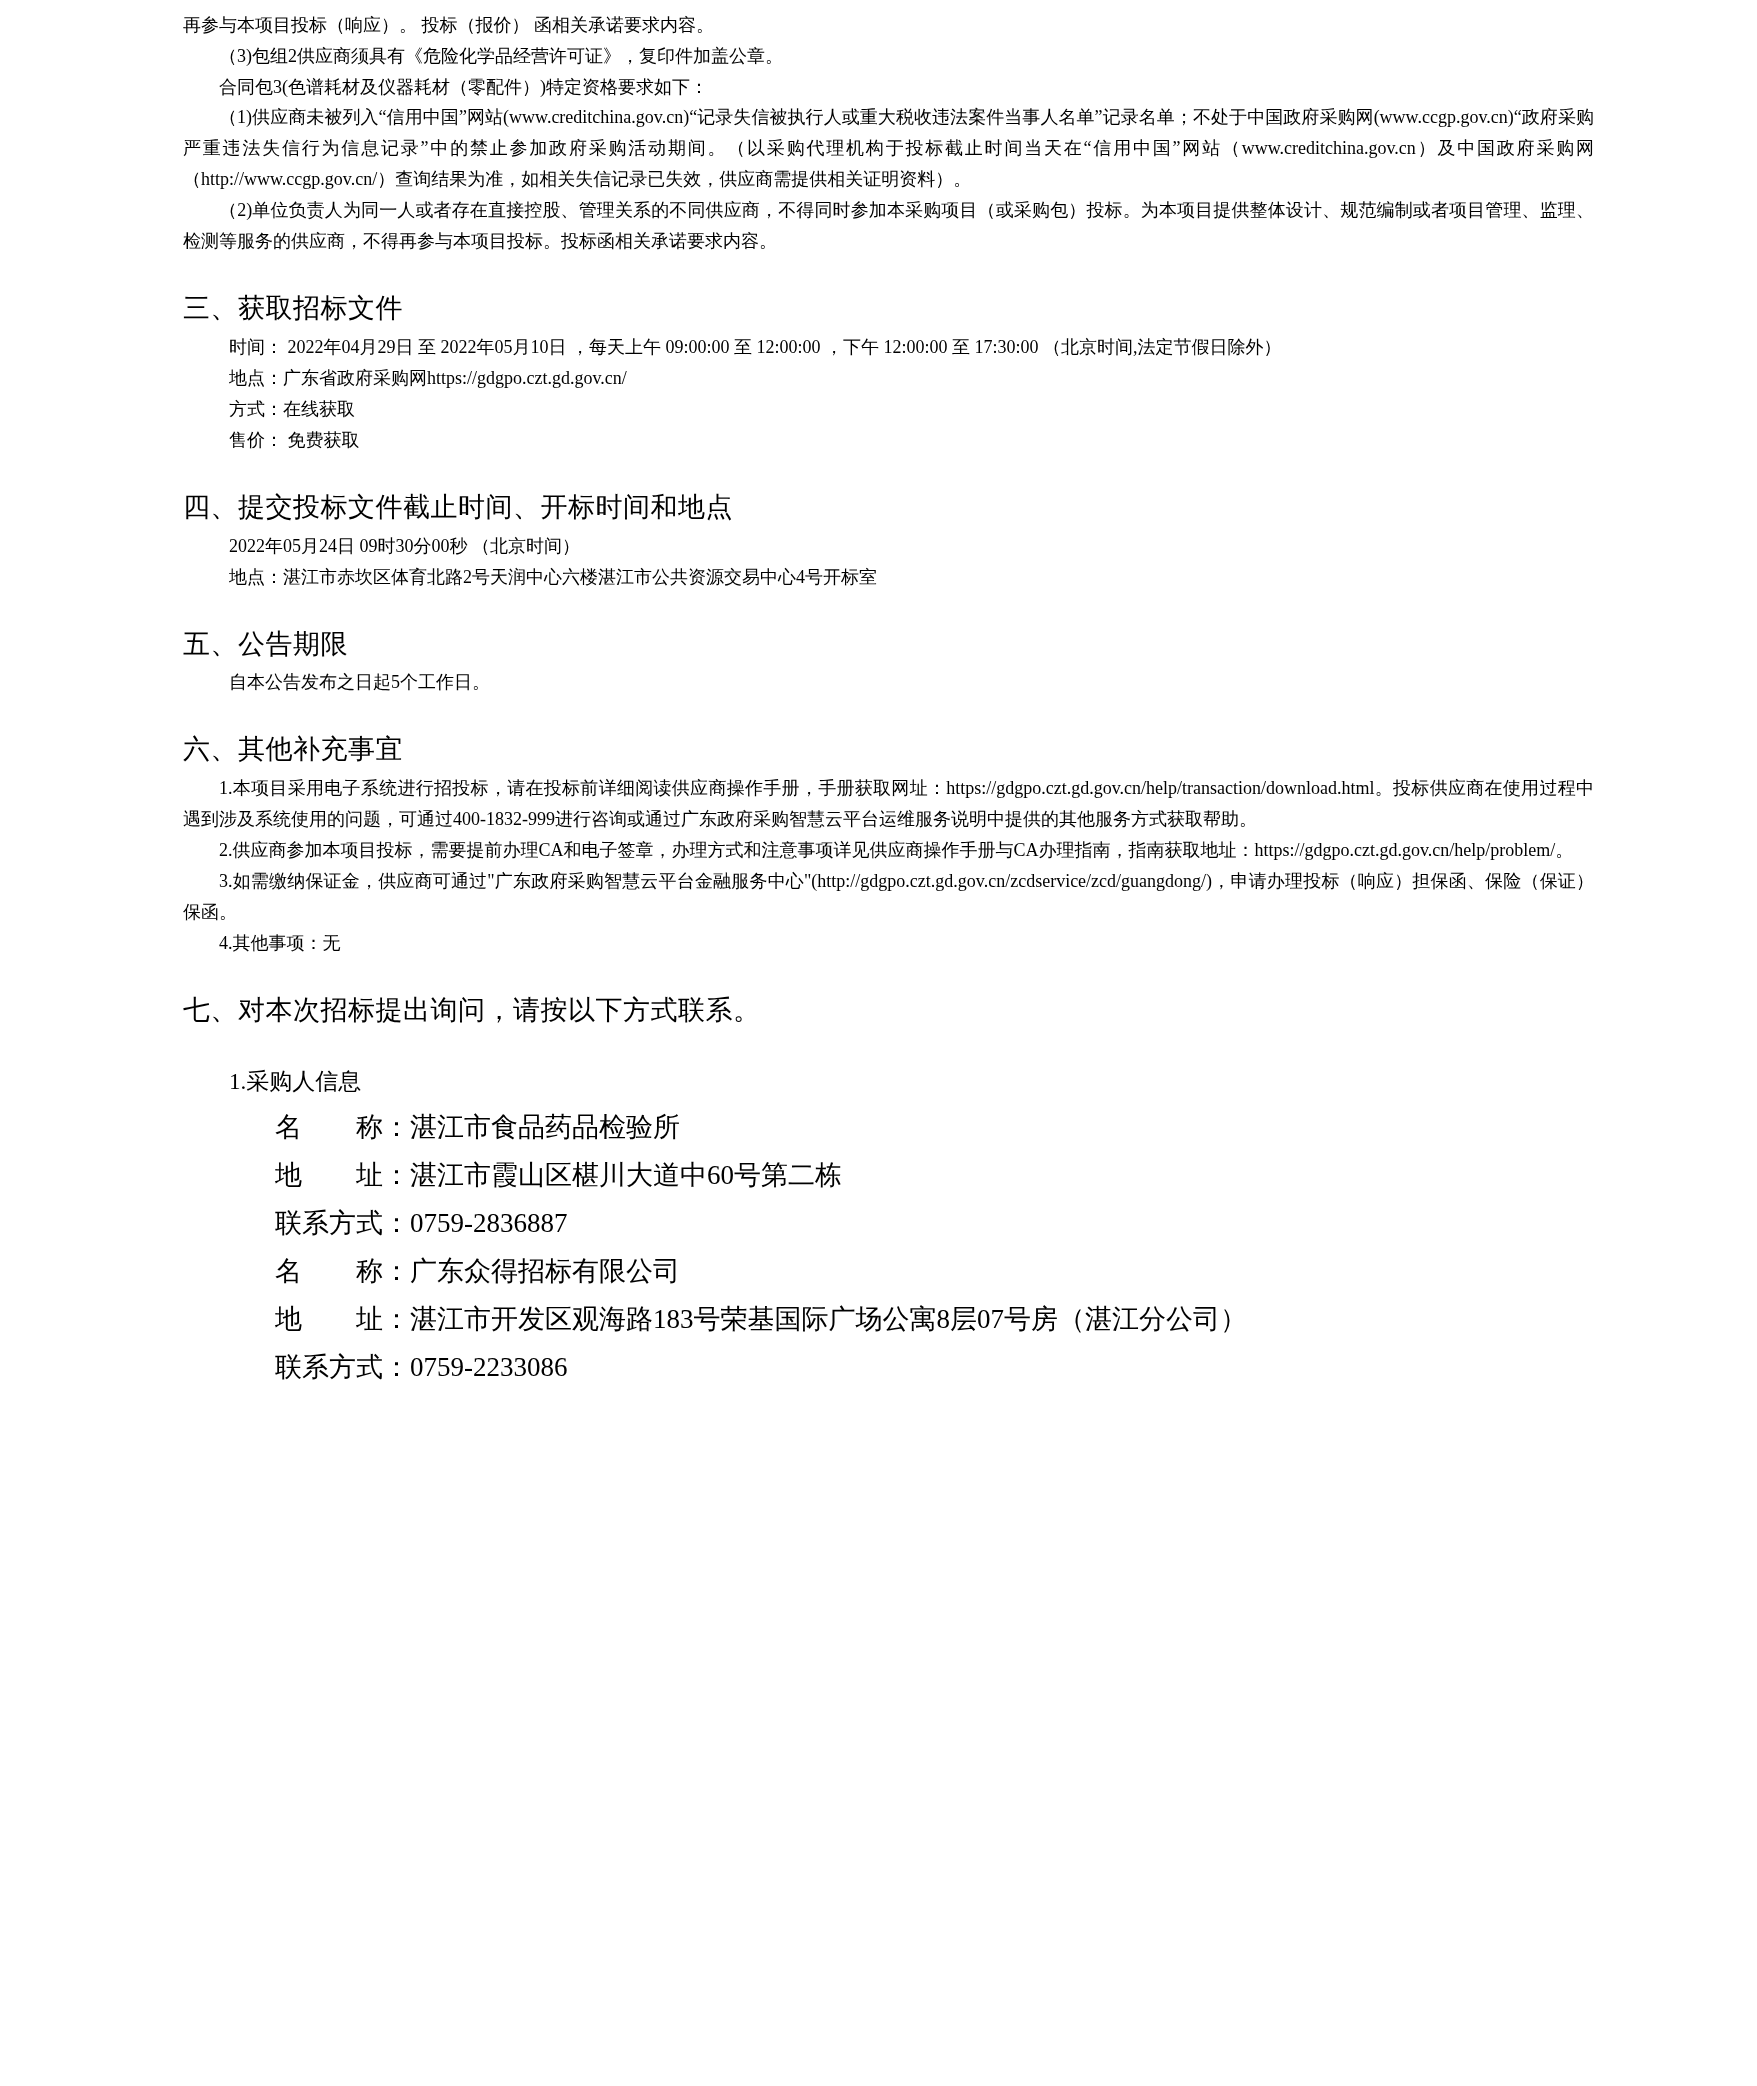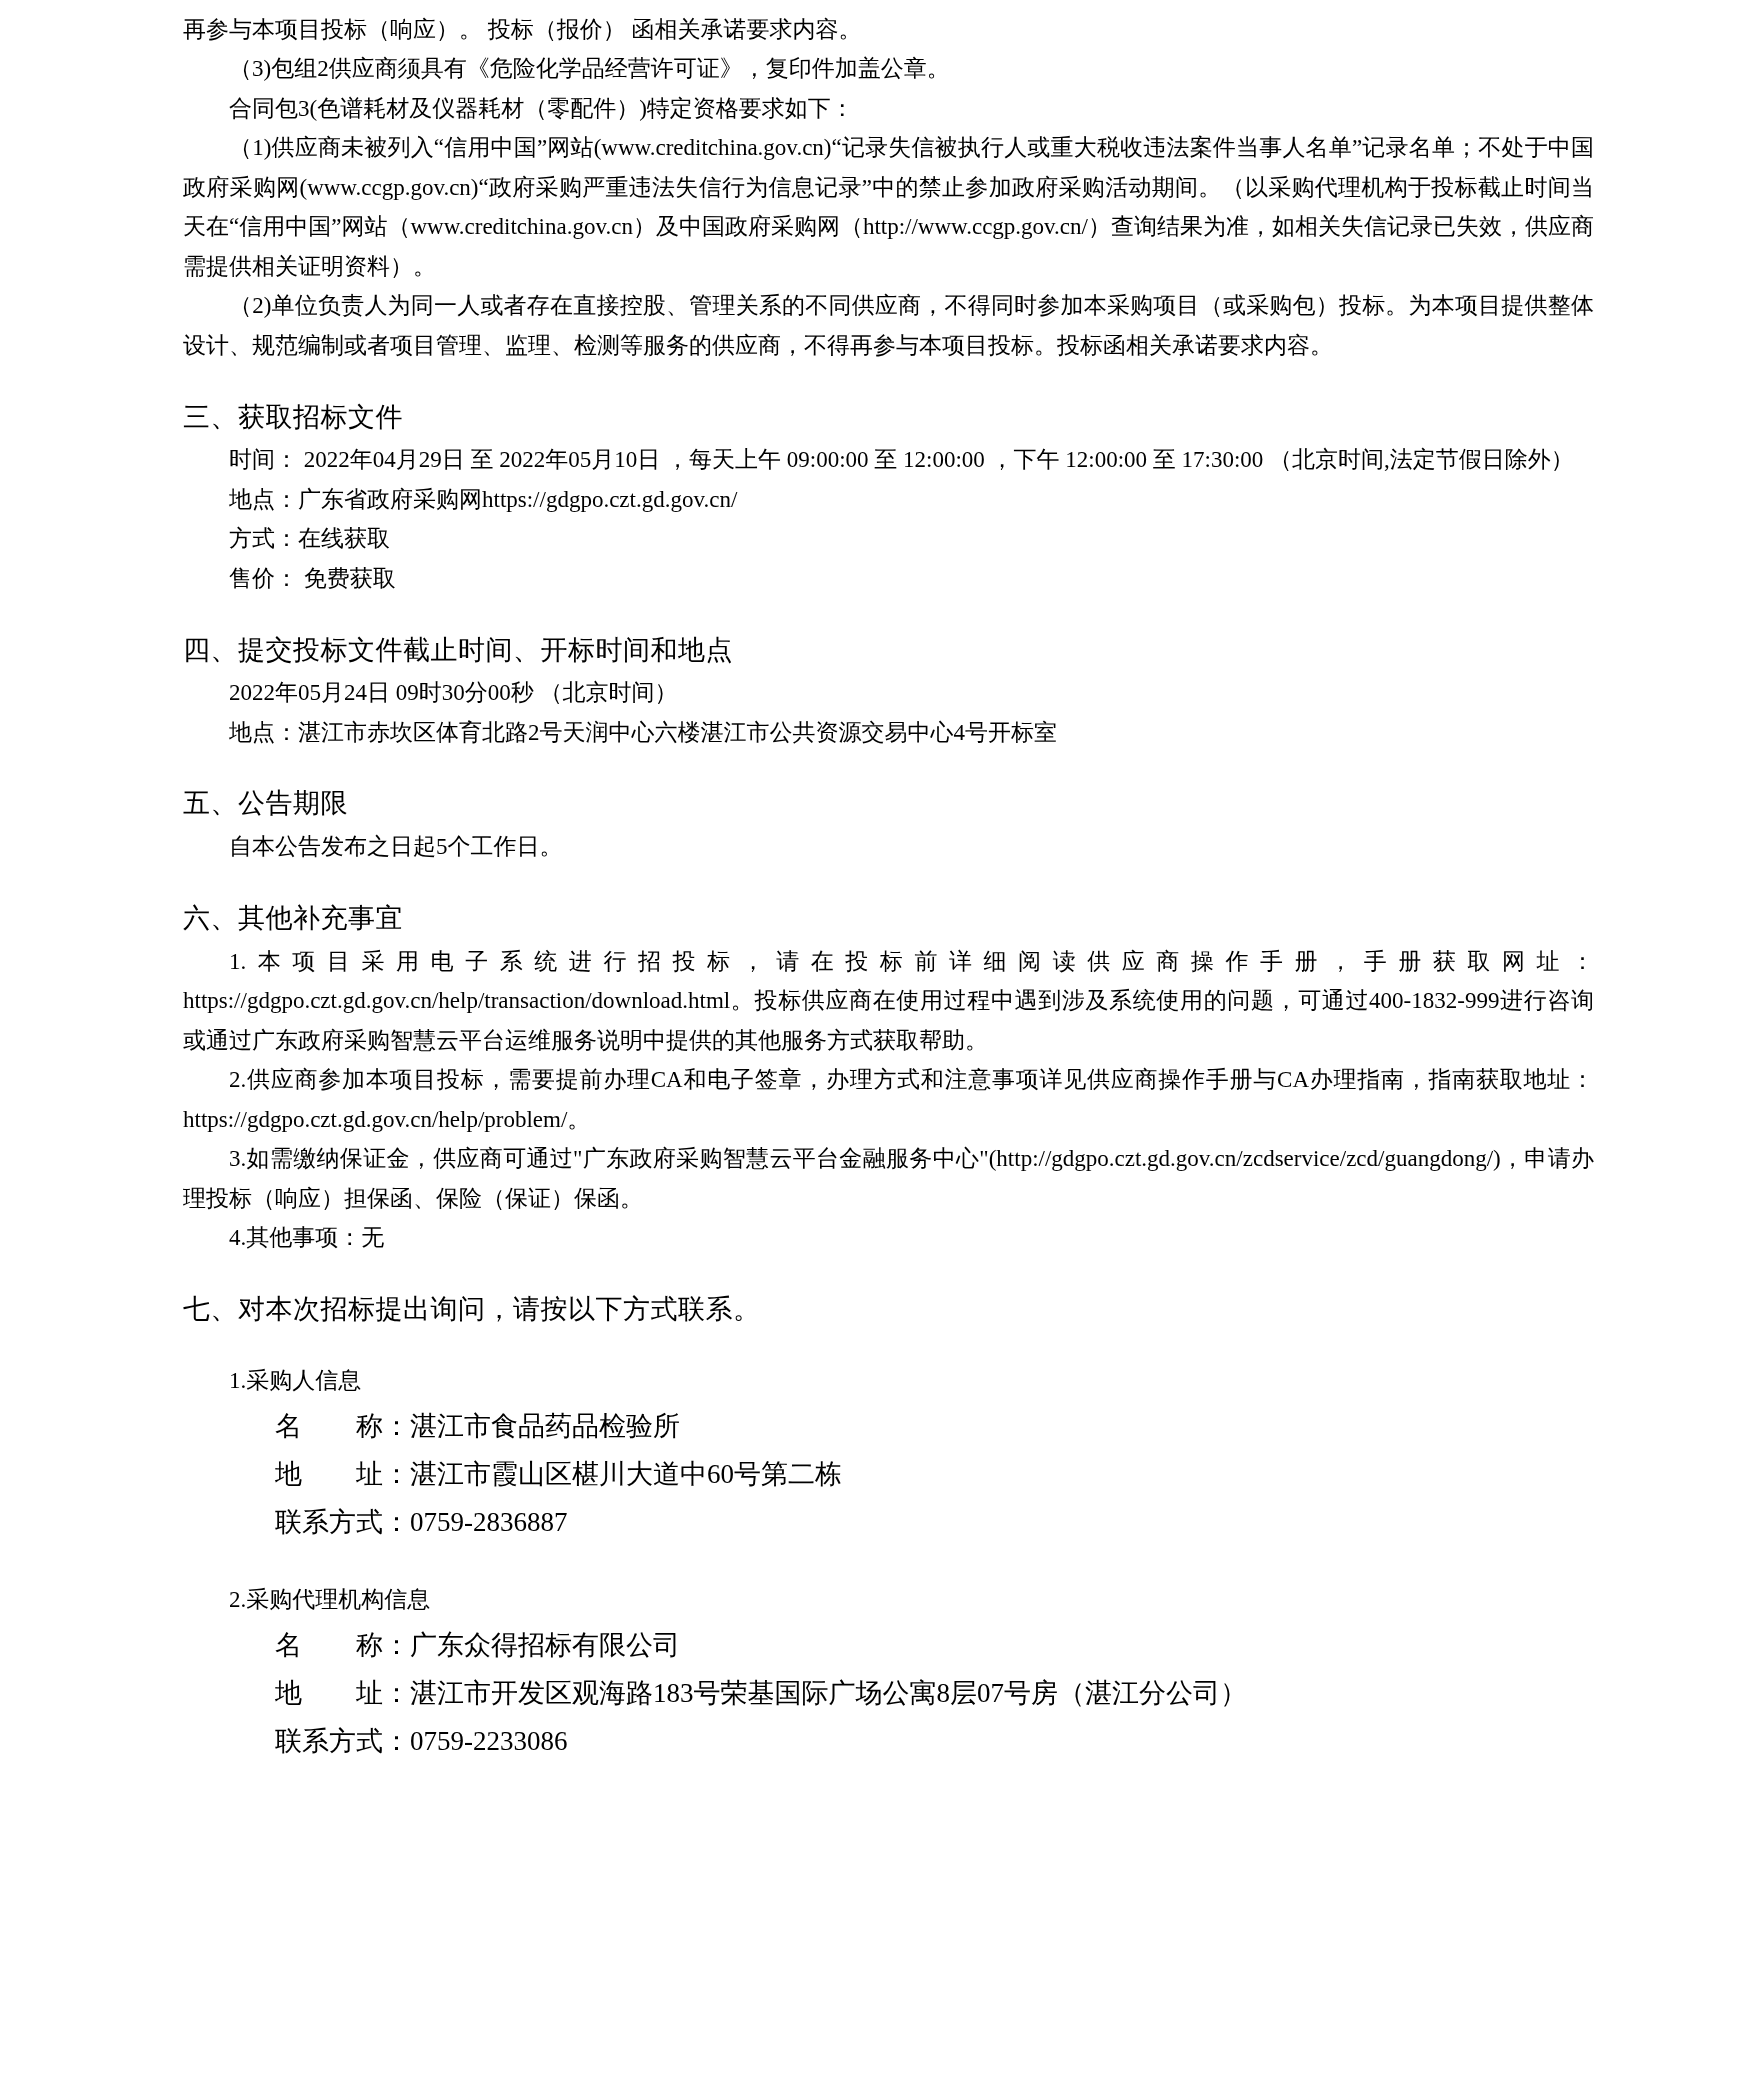--- a/index.html
+++ b/index.html
@@ -12,21 +12,21 @@
     font-family: "Liberation Serif", "DejaVu Serif", serif;
     color: #000000;
   }
   .page {
     width: 1757px;
     box-sizing: border-box;
     padding: 9.6px 163px 38px 183px;
   }
   p {
     margin: 0;
-    font-size: 23px;
+    font-size: 18px;
     line-height: 1.72;
     text-align: justify;
     text-justify: inter-ideograph;
   }
   .indent2 { text-indent: 2em; }
   .noindent { text-indent: 0; }
   .body-indent {
     padding-left: 46px;
     text-indent: 0;
   }
@@ -92,21 +92,20 @@
   <p class="contact-lvl2">
     <span>名　　称：</span><span>湛江市食品药品检验所</span>
   </p>
   <p class="contact-lvl2">
     <span>地　　址：</span><span>湛江市霞山区椹川大道中60号第二栋</span>
   </p>
   <p class="contact-lvl2">
     <span>联系方式：</span><span>0759-2836887</span>
   </p>
 
-  <p class="contact-lvl1">2.采购代理机构信息</p>
   <p class="contact-lvl2">
     <span>名　　称：</span><span>广东众得招标有限公司</span>
   </p>
   <p class="contact-lvl2">
     <span>地　　址：</span><span>湛江市开发区观海路183号荣基国际广场公寓8层07号房（湛江分公司）</span>
   </p>
   <p class="contact-lvl2">
     <span>联系方式：</span><span>0759-2233086</span>
   </p>
 

